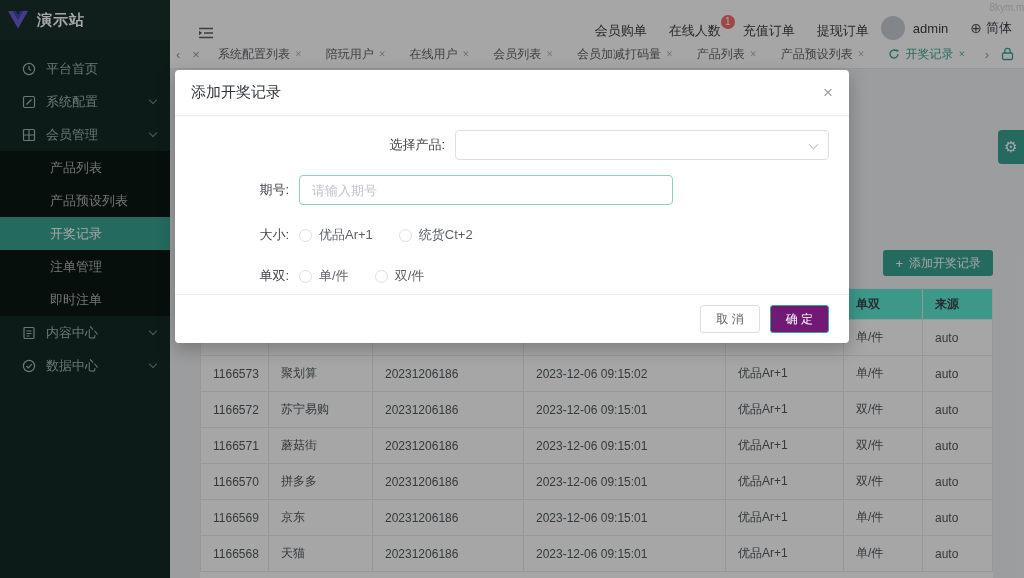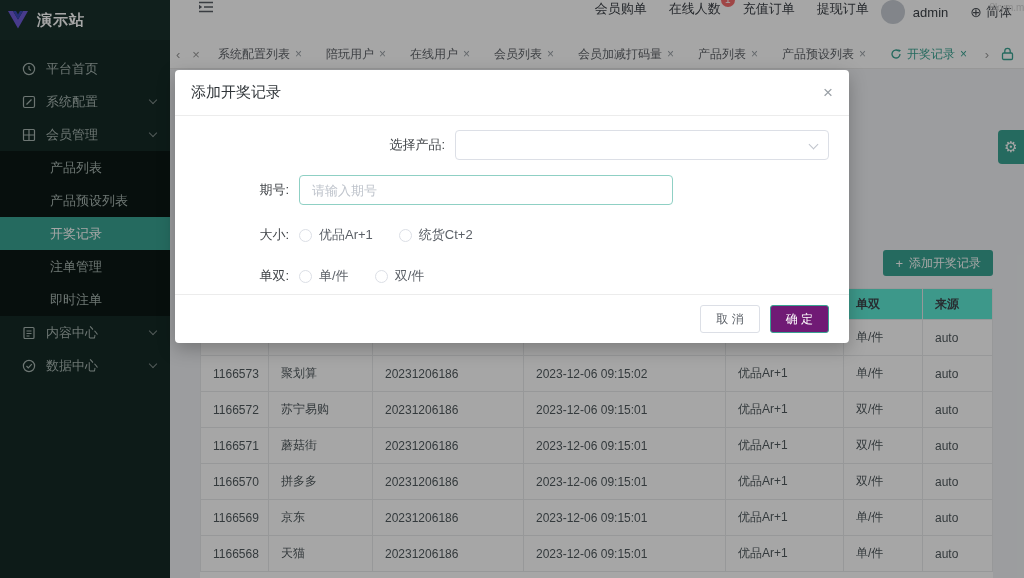--- a/index.html
+++ b/index.html
@@ -15,37 +15,37 @@
   .nav-item .ico { width:14px; height:14px; margin-right:10px; flex:0 0 14px; }
   .nav-item .lbl { flex:1; }
   .nav-item.expanded { color:#ffffff; font-weight:bold; }
   .chev { width:6px; height:6px; border-right:1.4px solid #7f8c88; border-bottom:1.4px solid #7f8c88; transform:rotate(45deg); margin-top:-3px; }
   .chev.up { transform:rotate(-135deg); margin-top:3px; }
   .submenu { background:#0c1815; }
   .sub-item { height:33px; line-height:33px; padding-left:50px; color:#a8b6b1; font-size:13px; cursor:pointer; }
   .sub-item.active { background:#3aa392; color:#fff; }
 
   
-  .topbar { position:absolute; left:170px; top:0; right:0; height:40px; background:#fff; display:flex; align-items:flex-start; z-index:2; }
+  .topbar { position:absolute; left:170px; top:0; right:0; height:40px; background:#fff; display:flex; align-items:flex-end; z-index:2; }
   .burger { margin-left:28px; cursor:pointer; }
   .top-right { margin-left:auto; display:flex; align-items:center; gap:22px; padding-right:12px; }
   .top-link { color:#3a3f45; font-size:13px; cursor:pointer; position:relative; }
   .badge { position:absolute; top:-7px; right:-14px; min-width:14px; height:14px; border-radius:8px; background:#f56c6c; color:#fff; font-size:10px; line-height:14px; text-align:center; padding:0 3px; }
   .badge:empty { display:none; }
   .userbox { display:flex; align-items:center; gap:8px; cursor:pointer; }
   .avatar { width:24px; height:24px; border-radius:50%; background:#c8cdd4; }
   .username { color:#3a3f45; font-size:13px; }
   .langbox { display:flex; align-items:center; gap:4px; cursor:pointer; color:#3a3f45; font-size:13px; }
   .globe { font-size:14px; color:#4a4f55; }
   .watermark { position:absolute; top:2px; right:-6px; color:#d6d6d6; font-size:10px; z-index:6; }
 
   
   .tabbar { position:absolute; left:170px; top:40px; right:0; height:29px; background:#fff; border-bottom:1px solid #e9e9e9; display:flex; align-items:center; z-index:2; font-size:12px; }
   .tab-nav-ico { color:#9a9a9a; padding:0 6px; cursor:pointer; font-size:13px; }
-  .tabs { flex:1; display:flex; align-items:flex-end; overflow:hidden; height:100%; }
+  .tabs { flex:1; display:flex; align-items:flex-end; overflow:hidden; height:100%;font-family:Liberation Serif, serif; }
   .tab { display:inline-flex; align-items:center; gap:5px; padding:0 12px; height:100%; color:#5f6368; cursor:pointer; white-space:nowrap; }
   .tab .refresh { display:none; }
   .tab.active { color:#3aa392; }
   .tab.active .refresh { display:inline-block; }
   .tclose { color:#9aa0a6; font-size:12px; cursor:pointer; }
   .tab.active .tclose { color:#3aa392; }
   .tab-right { display:flex; align-items:center; gap:6px; padding-right:10px; }
 
   
   .content { position:absolute; left:170px; top:69px; right:0; bottom:0; background:#f0f2f5; z-index:1; }

